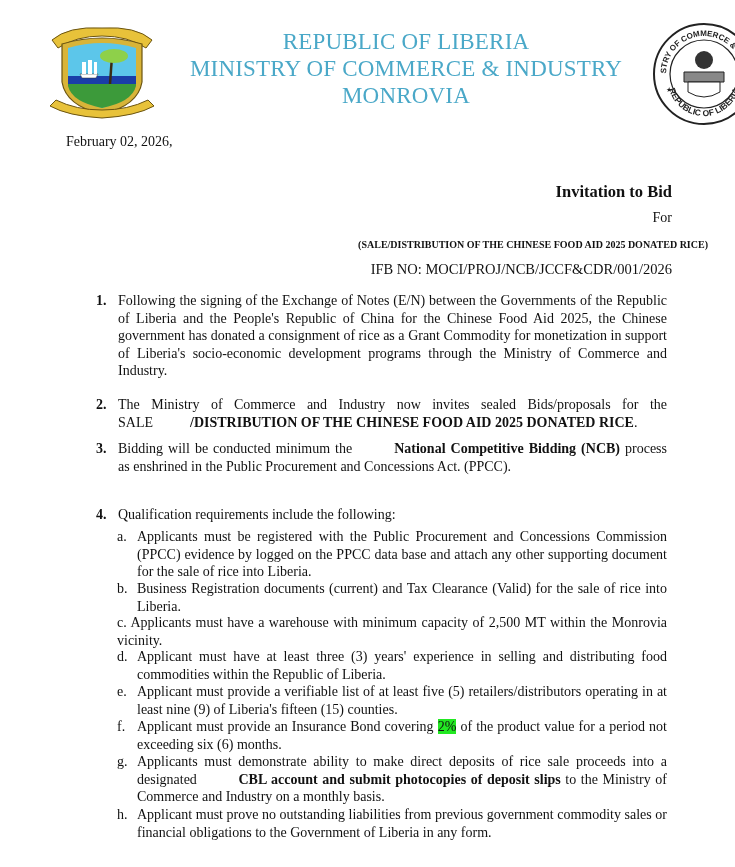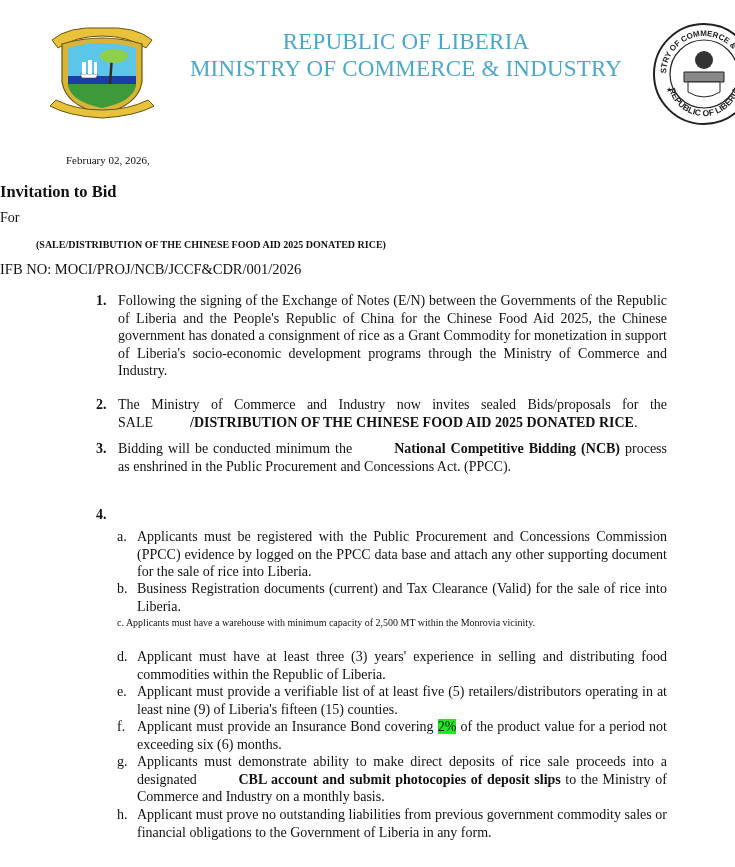--- a/index.html
+++ b/index.html
@@ -11,44 +11,44 @@
     .letterhead { position: absolute; left: 0; top: 0; width: 735px; height: 130px; margin-left: 40px; }
     .seal-left { position: absolute; left: 8px; top: 22px; width: 108px; height: 100px; }
     .seal-right { position: absolute; left: 612px; top: 22px; width: 104px; height: 104px; }
     .lh-title {
       position: absolute; left: 120px; top: 28px; width: 492px;
       text-align: center; color: #4aa8c8; font-size: 23px; line-height: 27px;
       letter-spacing: 0.2px;
     }
     .lh-title div { white-space: nowrap; }
 
-    .date { position: absolute; left: 66px; top: 154px; font-size: 11px; }
+    .date { position: absolute; left: 66px; top: 134px; font-size: 14px; }
 
-    .center { position: absolute; left: 0; width: 672px; text-align: left; white-space: nowrap; }
+    .center { position: absolute; left: 0; width: 672px; text-align: right; white-space: nowrap; }
     .itb-title { top: 182px; font-size: 16.5px; font-weight: bold; }
     .for { top: 210px; font-size: 14px; }
     .subject { top: 239px; font-size: 10px; font-weight: bold; padding-left: 36px; }
     .ifb { top: 261px; font-size: 14.5px; font-weight: normal; }
 
     .para {
       position: absolute; left: 118px; width: 549px;
       font-size: 14px; line-height: 17.5px; text-align: justify;
     }
     .num {
       position: absolute; left: -22px; top: 0; font-weight: bold;
     }
     .b { font-weight: bold; margin-left: 37px; }
     .sub {
       position: absolute; left: 137px; width: 530px;
       font-size: 14px; line-height: 17.5px; text-align: justify;
     }
     .sub .lt { position: absolute; left: -20px; top: 0; }
     .sub-c {
       position: absolute; left: 117px; width: 550px;
-      font-size: 10px; line-height: 17.5px; text-align: justify;
+      font-size: 14px; line-height: 17.5px; text-align: justify;
     }
     .hl { background: #22e822; }
   </style>
 </head>
 <body>
 
 <div class="letterhead">
   <svg class="seal-left" viewBox="0 0 108 100">
     <path d="M4 18 Q20 4 54 6 Q88 4 104 18 L98 26 Q80 14 54 14 Q28 14 10 26 Z" fill="#e8c23a" stroke="#6b5410" stroke-width="1"></path>
     <path d="M14 22 Q54 10 94 22 L94 60 Q90 84 54 92 Q18 84 14 60 Z" fill="#d8b438" stroke="#6b5410" stroke-width="1.2"></path>
@@ -60,20 +60,21 @@
     <path d="M32 52 L50 52 L48 56 L34 56 Z" fill="#ffffff" stroke="#333" stroke-width="0.5"></path>
     <rect x="34" y="40" width="4" height="12" fill="#ffffff"></rect>
     <rect x="40" y="38" width="4" height="14" fill="#ffffff"></rect>
     <rect x="46" y="40" width="3" height="12" fill="#ffffff"></rect>
     <path d="M2 84 Q20 94 54 96 Q88 94 106 84 L100 78 Q80 88 54 88 Q28 88 8 78 Z" fill="#e8c23a" stroke="#6b5410" stroke-width="1"></path>
   </svg>
 
   <div class="lh-title">
     <div>REPUBLIC OF LIBERIA</div>
     <div>MINISTRY OF COMMERCE &amp; INDUSTRY</div>
+    <div>MONROVIA</div>
   </div>
 
   <svg class="seal-right" viewBox="0 0 104 104">
     <circle cx="52" cy="52" r="50" fill="#ffffff" stroke="#222" stroke-width="2"></circle>
     <circle cx="52" cy="52" r="34" fill="none" stroke="#222" stroke-width="1.2"></circle>
     <defs>
       <path id="topArc" d="M14 52 A38 38 0 0 1 90 52"></path>
       <path id="botArc" d="M16 58 A36 36 0 0 0 88 58"></path>
     </defs>
     <text font-family="Liberation Sans, sans-serif" font-size="8" font-weight="bold" fill="#222">
@@ -107,20 +108,21 @@
   <span>The Ministry of Commerce and Industry now invites sealed Bids/proposals for the SALE</span><span class="b">/DISTRIBUTION OF THE CHINESE FOOD AID 2025 DONATED RICE</span><span>.</span>
 </div>
 
 <div class="para" style="top:440px;">
   <span class="num">3.</span>
   <span>Bidding will be conducted minimum the </span><span class="b">National Competitive Bidding (NCB)</span><span> process as enshrined in the Public Procurement and Concessions Act. (PPCC).</span>
 </div>
 
 <div class="para" style="top:506px;">
   <span class="num">4.</span>
+  <span>Qualification requirements include the following:</span>
 </div>
 
 <div class="sub" style="top:528px;">
   <span class="lt">a.</span>
   <span>Applicants must be registered with the Public Procurement and Concessions Commission (PPCC) evidence by logged on the PPCC data base and attach any other supporting document for the sale  of rice into Liberia.</span>
 </div>
 
 <div class="sub" style="top:580px;">
   <span class="lt">b.</span>
   <span>Business Registration documents (current) and Tax Clearance (Valid) for the sale  of rice into Liberia.</span>

